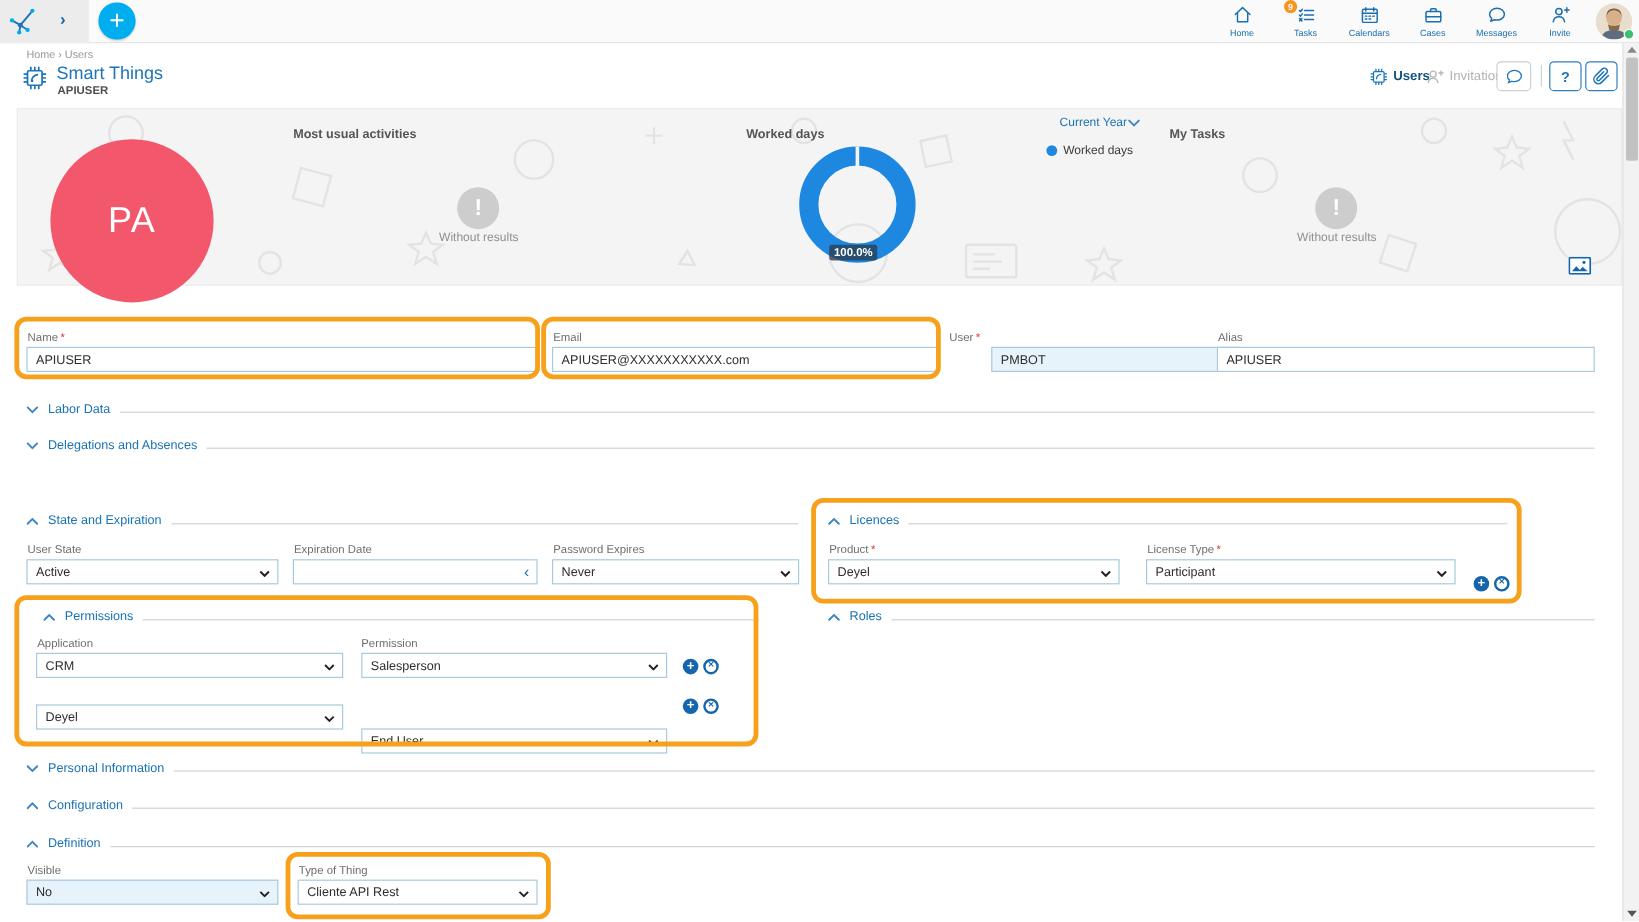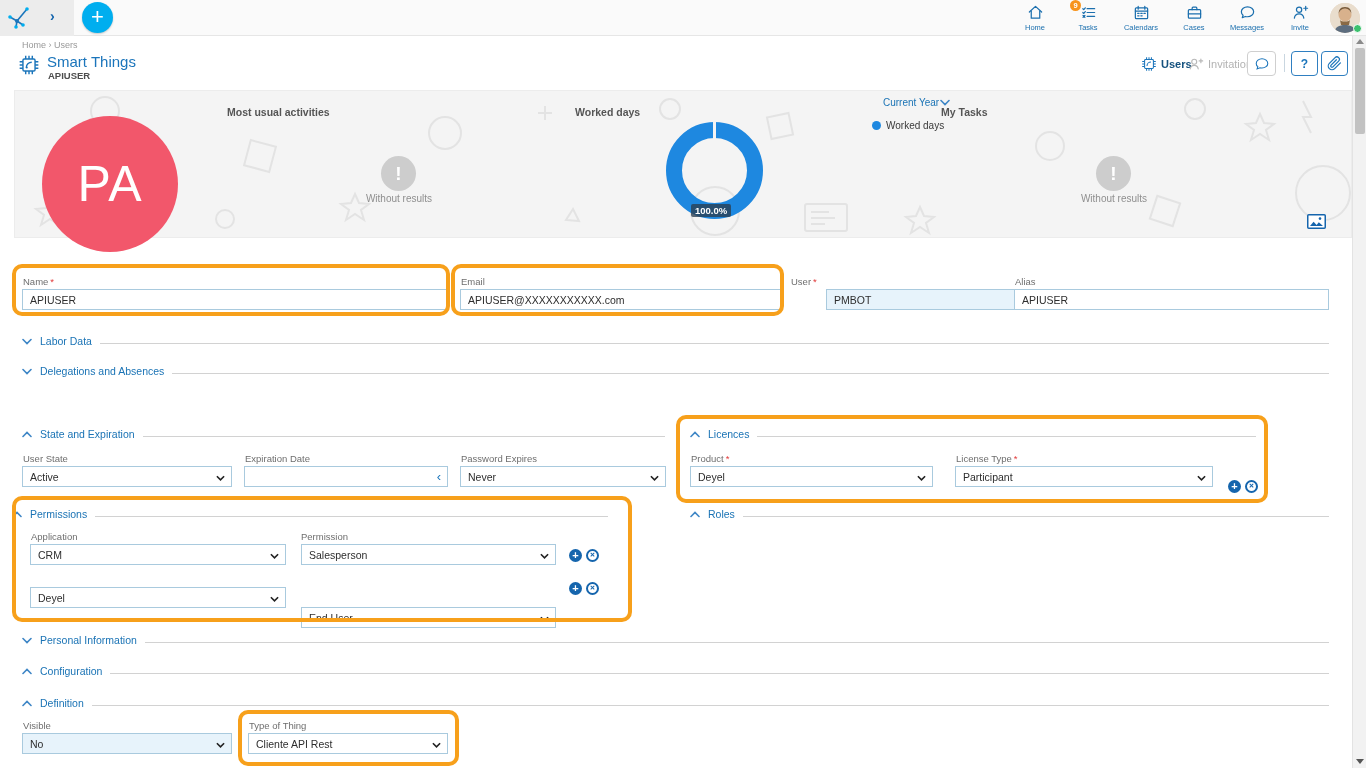--- a/index.html
+++ b/index.html
@@ -36,22 +36,22 @@
   .chat-btn { position:absolute; left:1247px; top:51px; width:29px; height:25px; border:1px solid #cfcfcf; border-radius:4px; background:#fff; display:flex; align-items:center; justify-content:center; cursor:pointer; }
   .hdr-div { position:absolute; left:1284px; top:54px; width:1px; height:18px; background:#c9d6e0; }
   .sq-btn { position:absolute; top:51px; width:27px; height:25px; border:1.5px solid #2f7fc1; border-radius:4px; background:#fff; display:flex; align-items:center; justify-content:center; cursor:pointer; }
   .help-btn { left:1291px; font-size:12px; font-weight:bold; color:#1b75bb; }
   .clip-btn { left:1321px; }
 
   
   .banner { position:absolute; left:14px; top:90px; width:1338px; height:148px; background:#f4f4f4; border:1px solid #ececec; }
   .doodles { position:absolute; inset:0; overflow:hidden; }
   .doodles * { fill:none; stroke:#e3e3e3; stroke-width:2; }
-  .avatar-big { position:absolute; left:28px; top:26px; width:136px; height:136px; border-radius:50%; background:#f2576b; color:#fff; font-size:50px; letter-spacing:1px; display:flex; align-items:center; justify-content:center; z-index:3; }
-  .ban-title { position:absolute; top:15px; font-size:10.5px; font-weight:bold; color:#555; text-align:left; }
+  .avatar-big { position:absolute; left:28px; top:26px; width:136px; height:136px; border-radius:50%; background:#f2576b; color:#fff; font-size:30px; letter-spacing:1px; display:flex; align-items:center; justify-content:center; z-index:3; }
+  .ban-title { position:absolute; top:15px; font-size:10.5px; font-weight:bold; color:#555; text-align:right; }
   .empty-circle { position:absolute; width:35px; height:35px; border-radius:50%; background:#cdcdcd; color:#fff; font-size:19px; font-weight:bold; text-align:center; line-height:35px; }
   .empty-text { position:absolute; font-size:10px; color:#8f8f8f; text-align:center; width:120px; }
   .donut { position:absolute; left:651px; top:31px; width:97px; height:97px; border-radius:50%; border:16px solid #1e88e0; }
   .donut-gap { position:absolute; left:698px; top:31px; width:3px; height:17px; background:#f4f4f4; }
   .donut-label { position:absolute; left:676px; top:113px; background:rgba(44,62,80,.78); color:#fff; font-size:9.5px; font-weight:bold; padding:1px 4px; border-radius:2px; }
   .chart-filter { position:absolute; left:868px; top:6px; font-size:10px; color:#1a73b5; cursor:pointer; display:flex; align-items:center; gap:1px; }
   .legend { position:absolute; left:857px; top:29px; display:flex; align-items:center; gap:5px; }
   .legend-dot { width:9px; height:9px; border-radius:50%; background:#1e88e0; }
   .legend-t { font-size:10px; color:#3a3a3a; }
   .img-btn { position:absolute; left:1292px; top:123px; width:19px; height:15px; cursor:pointer; }
@@ -327,21 +327,21 @@
     <span class="stitle">State and Expiration</span>
       <span class="sline"></span>
   </div>
   <div class="section-row" style="left:690px; top:427px; width:566px;">
     <svg class="schev" viewBox="0 0 10 7">
         <path d="M1 5.5l4-4 4 4"></path>
       </svg>
     <span class="stitle">Licences</span>
       <span class="sline"></span>
   </div>
-  <div class="section-row" style="left:12px; top:507px; width:596px;">
+  <div class="section-row" style="left:36px; top:507px; width:596px;">
     <svg class="schev" viewBox="0 0 10 7">
         <path d="M1 5.5l4-4 4 4"></path>
       </svg>
     <span class="stitle">Permissions</span>
       <span class="sline"></span>
   </div>
   <div class="section-row" style="left:690px; top:507px; width:639px;">
     <svg class="schev" viewBox="0 0 10 7">
         <path d="M1 5.5l4-4 4 4"></path>
       </svg>

